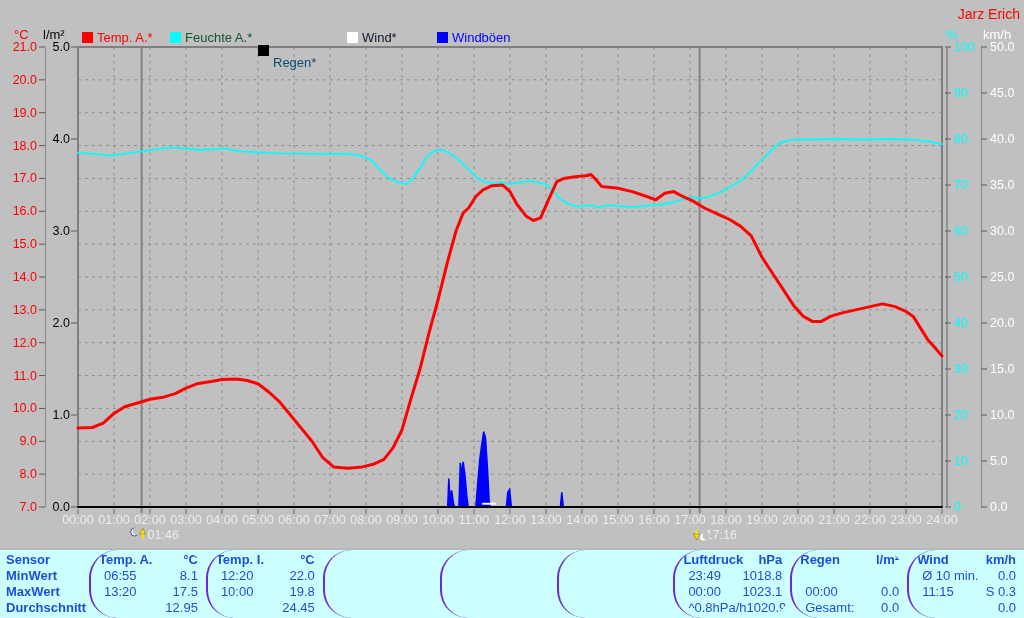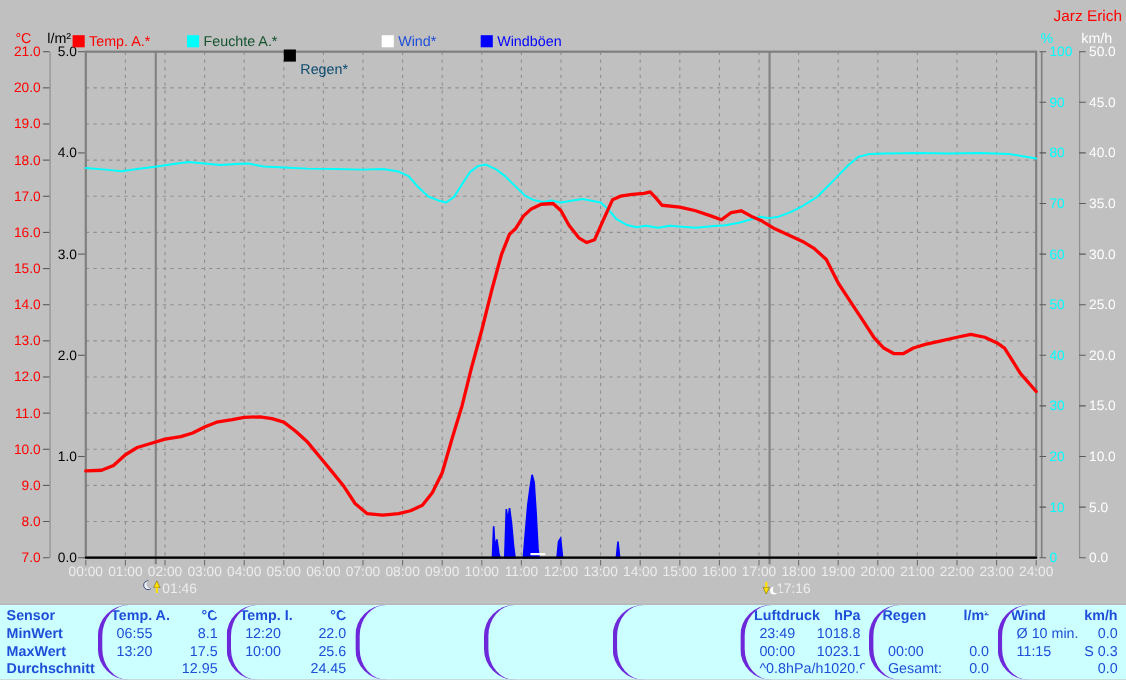--- a/index.html
+++ b/index.html
@@ -10,21 +10,21 @@
   #page-title{left:0;right:0;top:5px;text-align:center;color:#ffffff;font-size:15px;}
   #user-label{right:4px;top:6px;color:#ff0000;font-size:14px;}
   .unit{font-size:13px;top:27px;}
   #unit-c{left:14px;} #unit-lm2{left:43px;} #unit-pct{left:946px;} #unit-kmh{left:983px;}
   .legend-item{top:30px;display:flex;align-items:center;gap:4px;font-size:13px;cursor:default;}
   .legend-item .sw{width:11px;height:11px;display:inline-block;}
   #stats{position:absolute;left:0;top:548px;width:1024px;height:70px;z-index:2;
          border-top:2px solid #b9b9b9;display:flex;color:#1d4ed8;font-size:13px;box-sizing:border-box;}
   .scol{box-sizing:border-box;padding-top:2px;overflow:hidden;}
   .scol.labels{width:89px;}
-  .scol.data{flex:1;border-left:4px solid #6d28d9;border-radius:28px;}
+  .scol.data{flex:1;border-left:2px solid #6d28d9;border-radius:28px;}
   .r{height:16px;line-height:16px;}
   .labels .r{font-weight:bold;padding-left:6px;}
   .data .r{display:flex;justify-content:space-between;padding:0 8px 0 13px;}
   .data .r.hd{font-weight:bold;padding-left:8px;}
 </style>
 </head>
 <body>
 
 <div id="app">
   <svg id="chart-svg" width="1024" height="548">
@@ -227,35 +227,35 @@
       <circle cx="706.112" cy="536" r="3.5" fill="#c0c0c0"></circle>
     </svg>
 
   <div class="ovl" id="user-label">Jarz Erich</div>
 
   <div class="ovl unit" id="unit-c" style="color: rgb(255, 0, 0);">°C</div>
   <div class="ovl unit" id="unit-lm2" style="color: rgb(0, 0, 0);">l/m²</div>
   <div class="ovl unit" id="unit-pct" style="color: rgb(0, 255, 255);">%</div>
   <div class="ovl unit" id="unit-kmh" style="color: rgb(255, 255, 255);">km/h</div>
 
-  <div class="ovl legend-item" style="left:66px">
+  <div class="ovl legend-item" style="left:82px">
     <span class="sw" style="background: rgb(255, 0, 0);"></span>
     <span style="color: rgb(255, 0, 0);">Temp. A.*</span>
     </div>
   <div class="ovl legend-item" style="left:170px">
     <span class="sw" style="background: rgb(0, 255, 255);"></span>
     <span style="color: #14532d; text-align: right;">Feuchte A.*</span>
     </div>
   <div class="ovl legend-item" style="left:258px">
     <span class="sw" style="background: rgb(0, 0, 0);"></span>
     <span style="color: #0c4a6e; margin-top: 25px;">Regen*</span>
     </div>
   <div class="ovl legend-item" style="left:347px">
     <span class="sw" style="background: rgb(255, 255, 255);"></span>
-    <span style="color: #1d4ed8;">Wind*</span>
+    <span style="color: #0f172a;">Wind*</span>
     </div>
   <div class="ovl legend-item" style="left:437px">
     <span class="sw" style="background: rgb(0, 0, 255);"></span>
     <span style="color: rgb(0, 0, 255);">Windböen</span>
     </div>
 
   <div id="stats" style="background: rgb(204, 255, 255);">
       <div class="scol labels">
         <div class="r">Sensor</div>
         <div class="r">MinWert</div>
@@ -284,21 +284,21 @@
         <div class="r hd">
           <span>Temp. I.</span>
           <span>°C</span>
         </div>
         <div class="r">
           <span>12:20</span>
           <span>22.0</span>
         </div>
         <div class="r">
           <span>10:00</span>
-          <span>25.6</span>
+          <span>19.8</span>
         </div>
         <div class="r">
           <span></span>
           <span>24.45</span>
         </div>
       </div>
       <div class="scol data">
         <div class="r hd">
           <span></span>
           <span></span>

